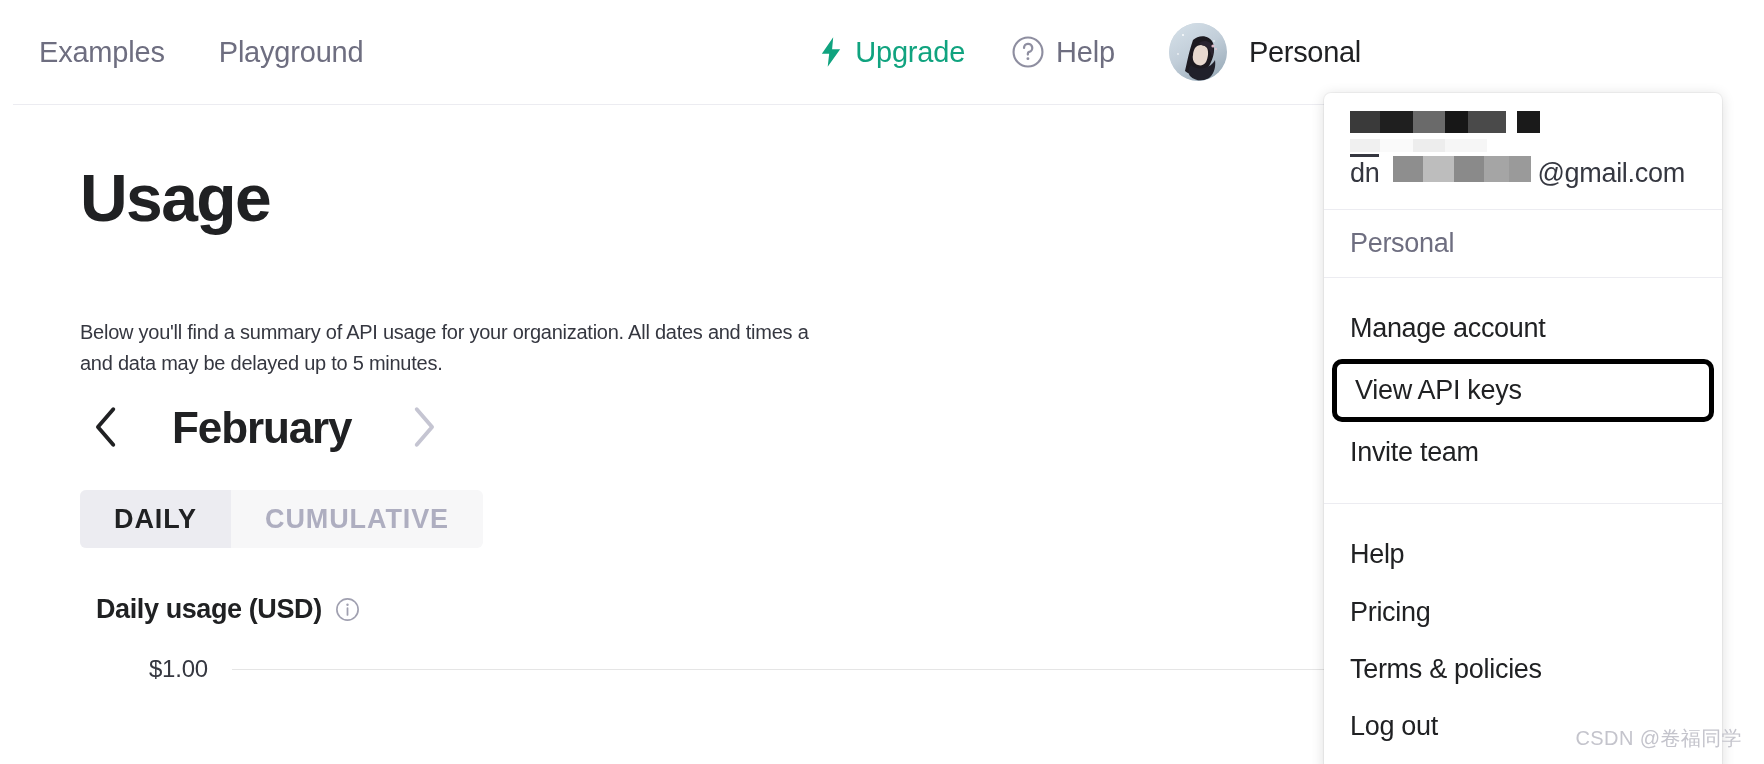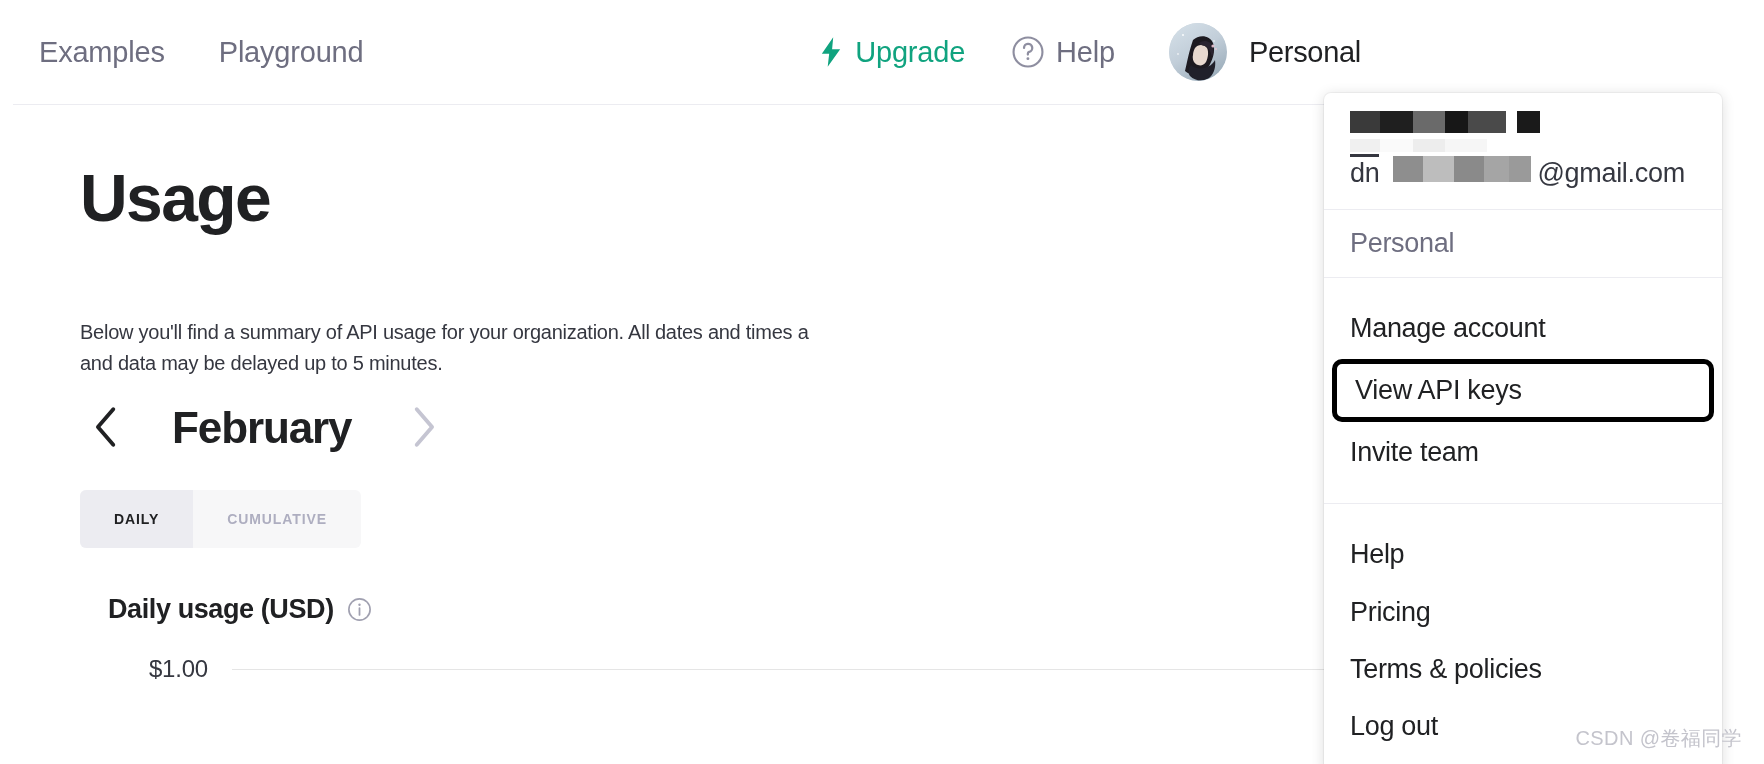--- a/index.html
+++ b/index.html
@@ -162,33 +162,33 @@
     background: #f7f7f8;
     border-radius: 6px;
     overflow: hidden;
     width: fit-content;
     height: 58px;
   }
   .tab {
     display: flex;
     align-items: center;
     justify-content: center;
-    font-size: 14px;
+    font-size: 27px;
     font-weight: bold;
     letter-spacing: 0.9px;
     cursor: pointer;
     padding: 16px 34px;
     height: 58px;
   }
   .tab.active { background: #ececf1; color: #202123; }
   .tab.inactive { background: transparent; color: #aeaec0; }
 
   .chart-title {
     margin-top: 46px;
-    margin-left: 28px;
+    margin-left: 16px;
     display: flex;
     align-items: center;
     gap: 13px;
     font-size: 27px;
     font-weight: bold;
     color: #202123;
     letter-spacing: -0.4px;
   }
   .info-icon { display: flex; align-items: center; }
 

